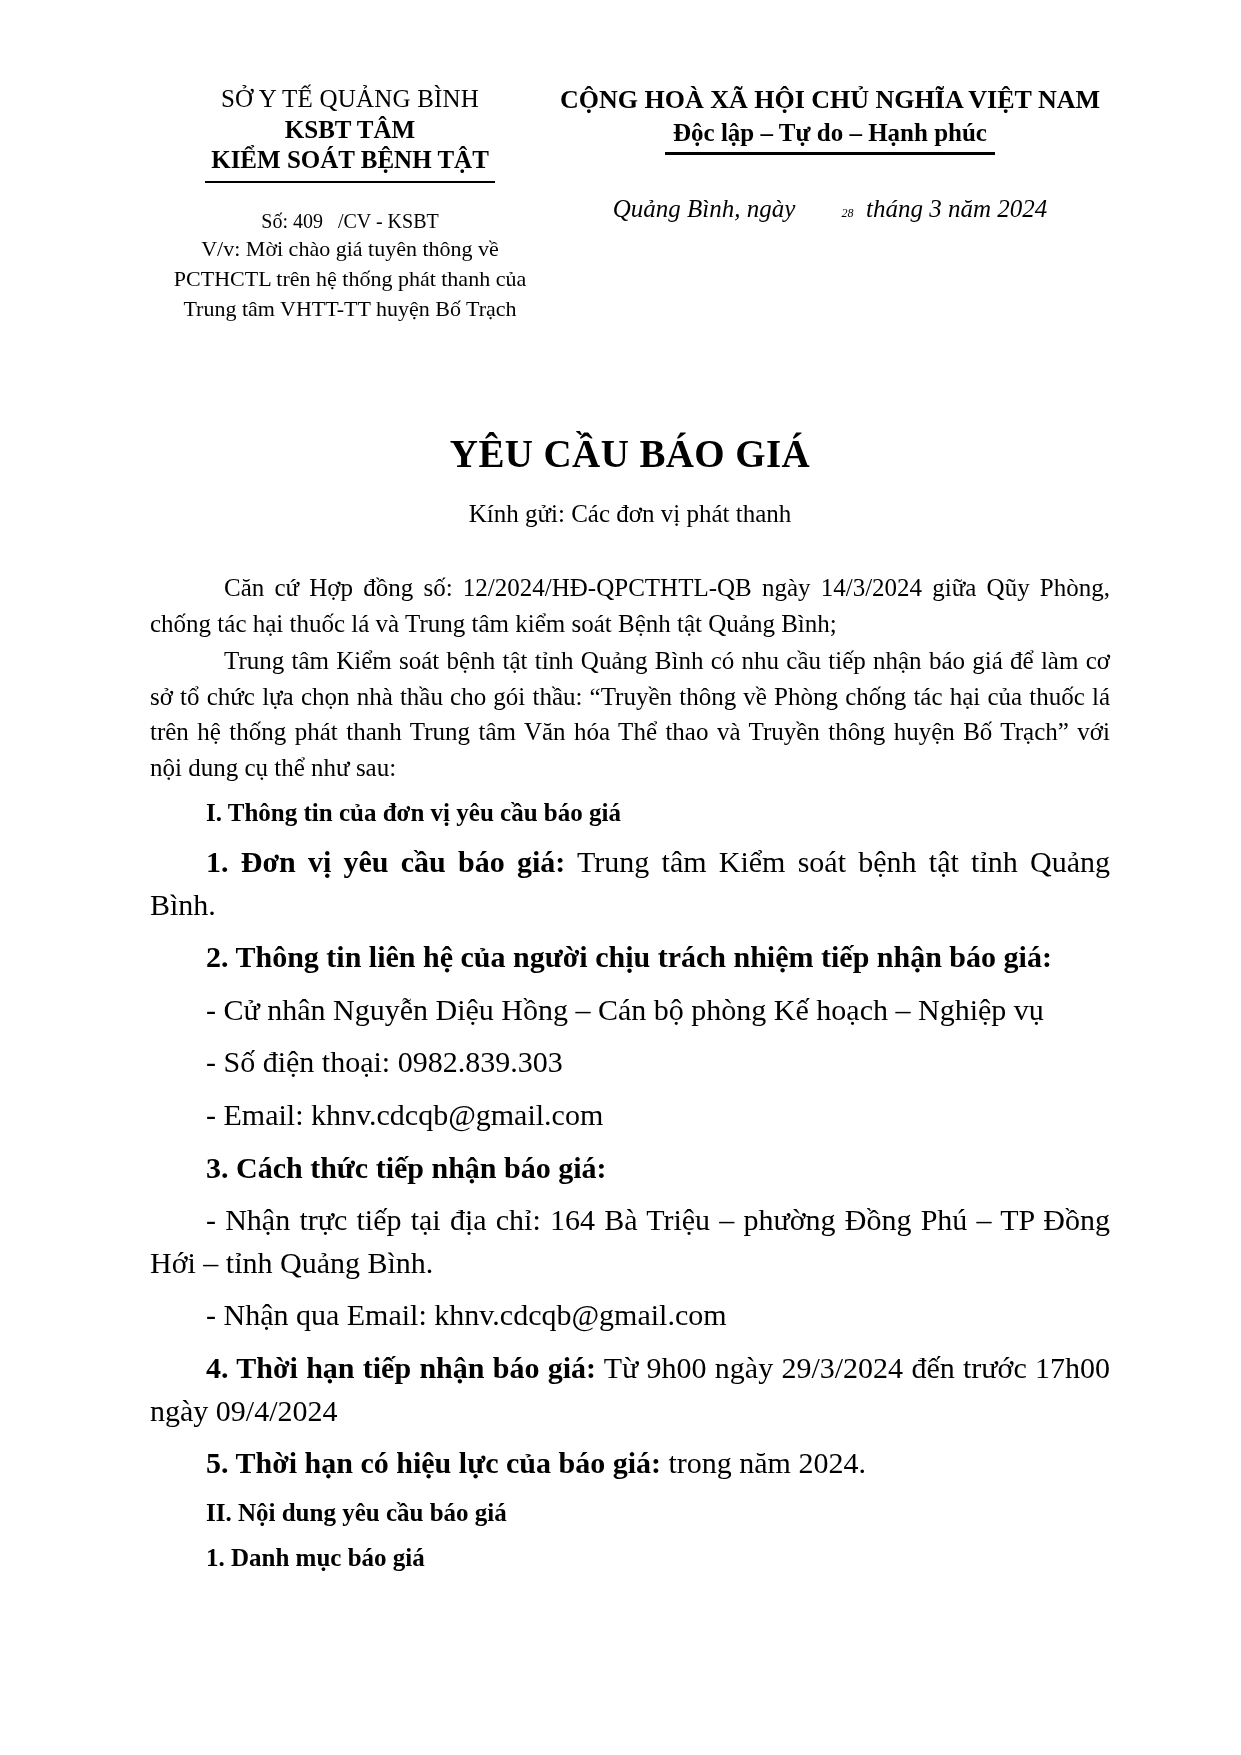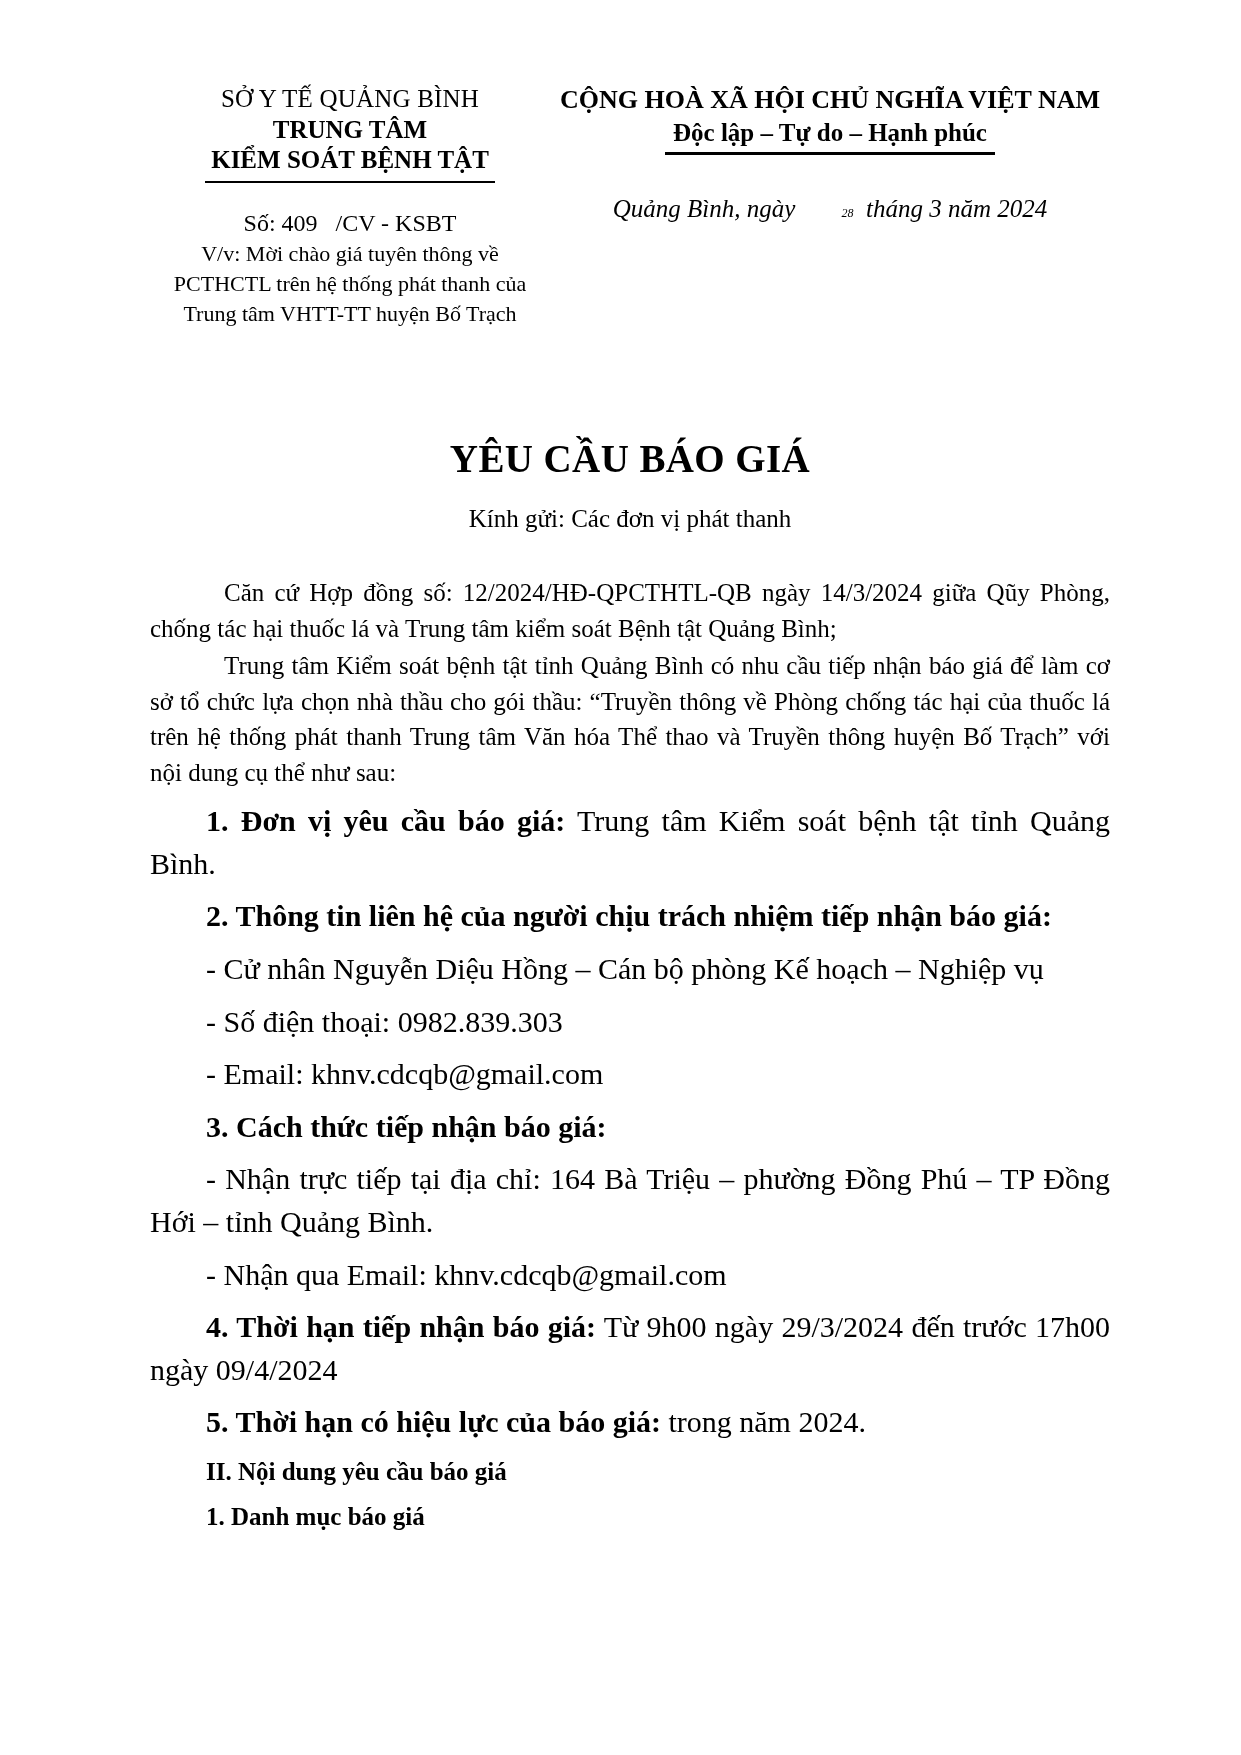--- a/index.html
+++ b/index.html
@@ -63,21 +63,21 @@
     line-height: 1.22;
     display: inline-block;
   }
   .rule-short {
     width: 290px;
     height: 2.5px;
     background: #000;
     margin: 5px auto 0 auto;
   }
   .doc-number {
-    font-size: 24px;
+    font-size: 20px;
     margin-top: 26px;
     line-height: 1.2;
     white-space: pre;
   }
   .subject {
     font-size: 22px;
     line-height: 1.28;
     margin-top: 2px;
   }
   .nation-line1 {
@@ -163,21 +163,21 @@
 </head>
 <body>
 
 <div class="page">
   <div class="content">
 
     <div class="header">
 
       <div class="header-left">
         <div class="org-line1">SỞ Y TẾ QUẢNG BÌNH</div>
-        <div class="org-line2">TRUNG TÂM</div>
+        <div class="org-line2">KSBT TÂM</div>
         <div>
           <span class="org-line3">KIỂM SOÁT BỆNH TẬT</span>
         </div>
         <div class="rule-short"></div>
         <div class="doc-number">Số: 409   /CV - KSBT</div>
         <div class="subject">V/v: Mời chào giá tuyên thông về</div>
         <div class="subject">PCTHCTL trên hệ thống phát thanh của</div>
         <div class="subject">Trung tâm VHTT-TT huyện Bố Trạch</div>
       </div>
 
@@ -196,20 +196,21 @@
       <div class="doc-title">YÊU CẦU BÁO GIÁ</div>
       <div class="recipient">Kính gửi: Các đơn vị phát thanh</div>
     </div>
 
     <div class="body-block">
 
       <p class="para">Căn cứ Hợp đồng số: 12/2024/HĐ-QPCTHTL-QB ngày 14/3/2024 giữa Qũy Phòng, chống tác hại thuốc lá và Trung tâm kiểm soát Bệnh tật Quảng Bình;</p>
 
       <p class="para">Trung tâm Kiểm soát bệnh tật tỉnh Quảng Bình có nhu cầu tiếp nhận báo giá để làm cơ sở tổ chức lựa chọn nhà thầu cho gói thầu: “Truyền thông về Phòng chống tác hại của thuốc lá trên hệ thống phát thanh Trung tâm Văn hóa Thể thao và Truyền thông huyện Bố Trạch” với nội dung cụ thể như sau:</p>
 
+      <p class="heading">I. Thông tin của đơn vị yêu cầu báo giá</p>
 
       <p class="item"><span class="lbl">1. Đơn vị yêu cầu báo giá:</span><span> Trung tâm Kiểm soát bệnh tật tỉnh Quảng Bình.</span></p>
 
       <p class="item"><span class="lbl">2. Thông tin liên hệ của người chịu trách nhiệm tiếp nhận báo giá:</span></p>
 
       <p class="item dash">- Cử nhân Nguyễn Diệu Hồng – Cán bộ phòng Kế hoạch – Nghiệp vụ</p>
       <p class="item dash">- Số điện thoại: 0982.839.303</p>
       <p class="item dash">- Email: khnv.cdcqb@gmail.com</p>
 
       <p class="item"><span class="lbl">3. Cách thức tiếp nhận báo giá:</span></p>

